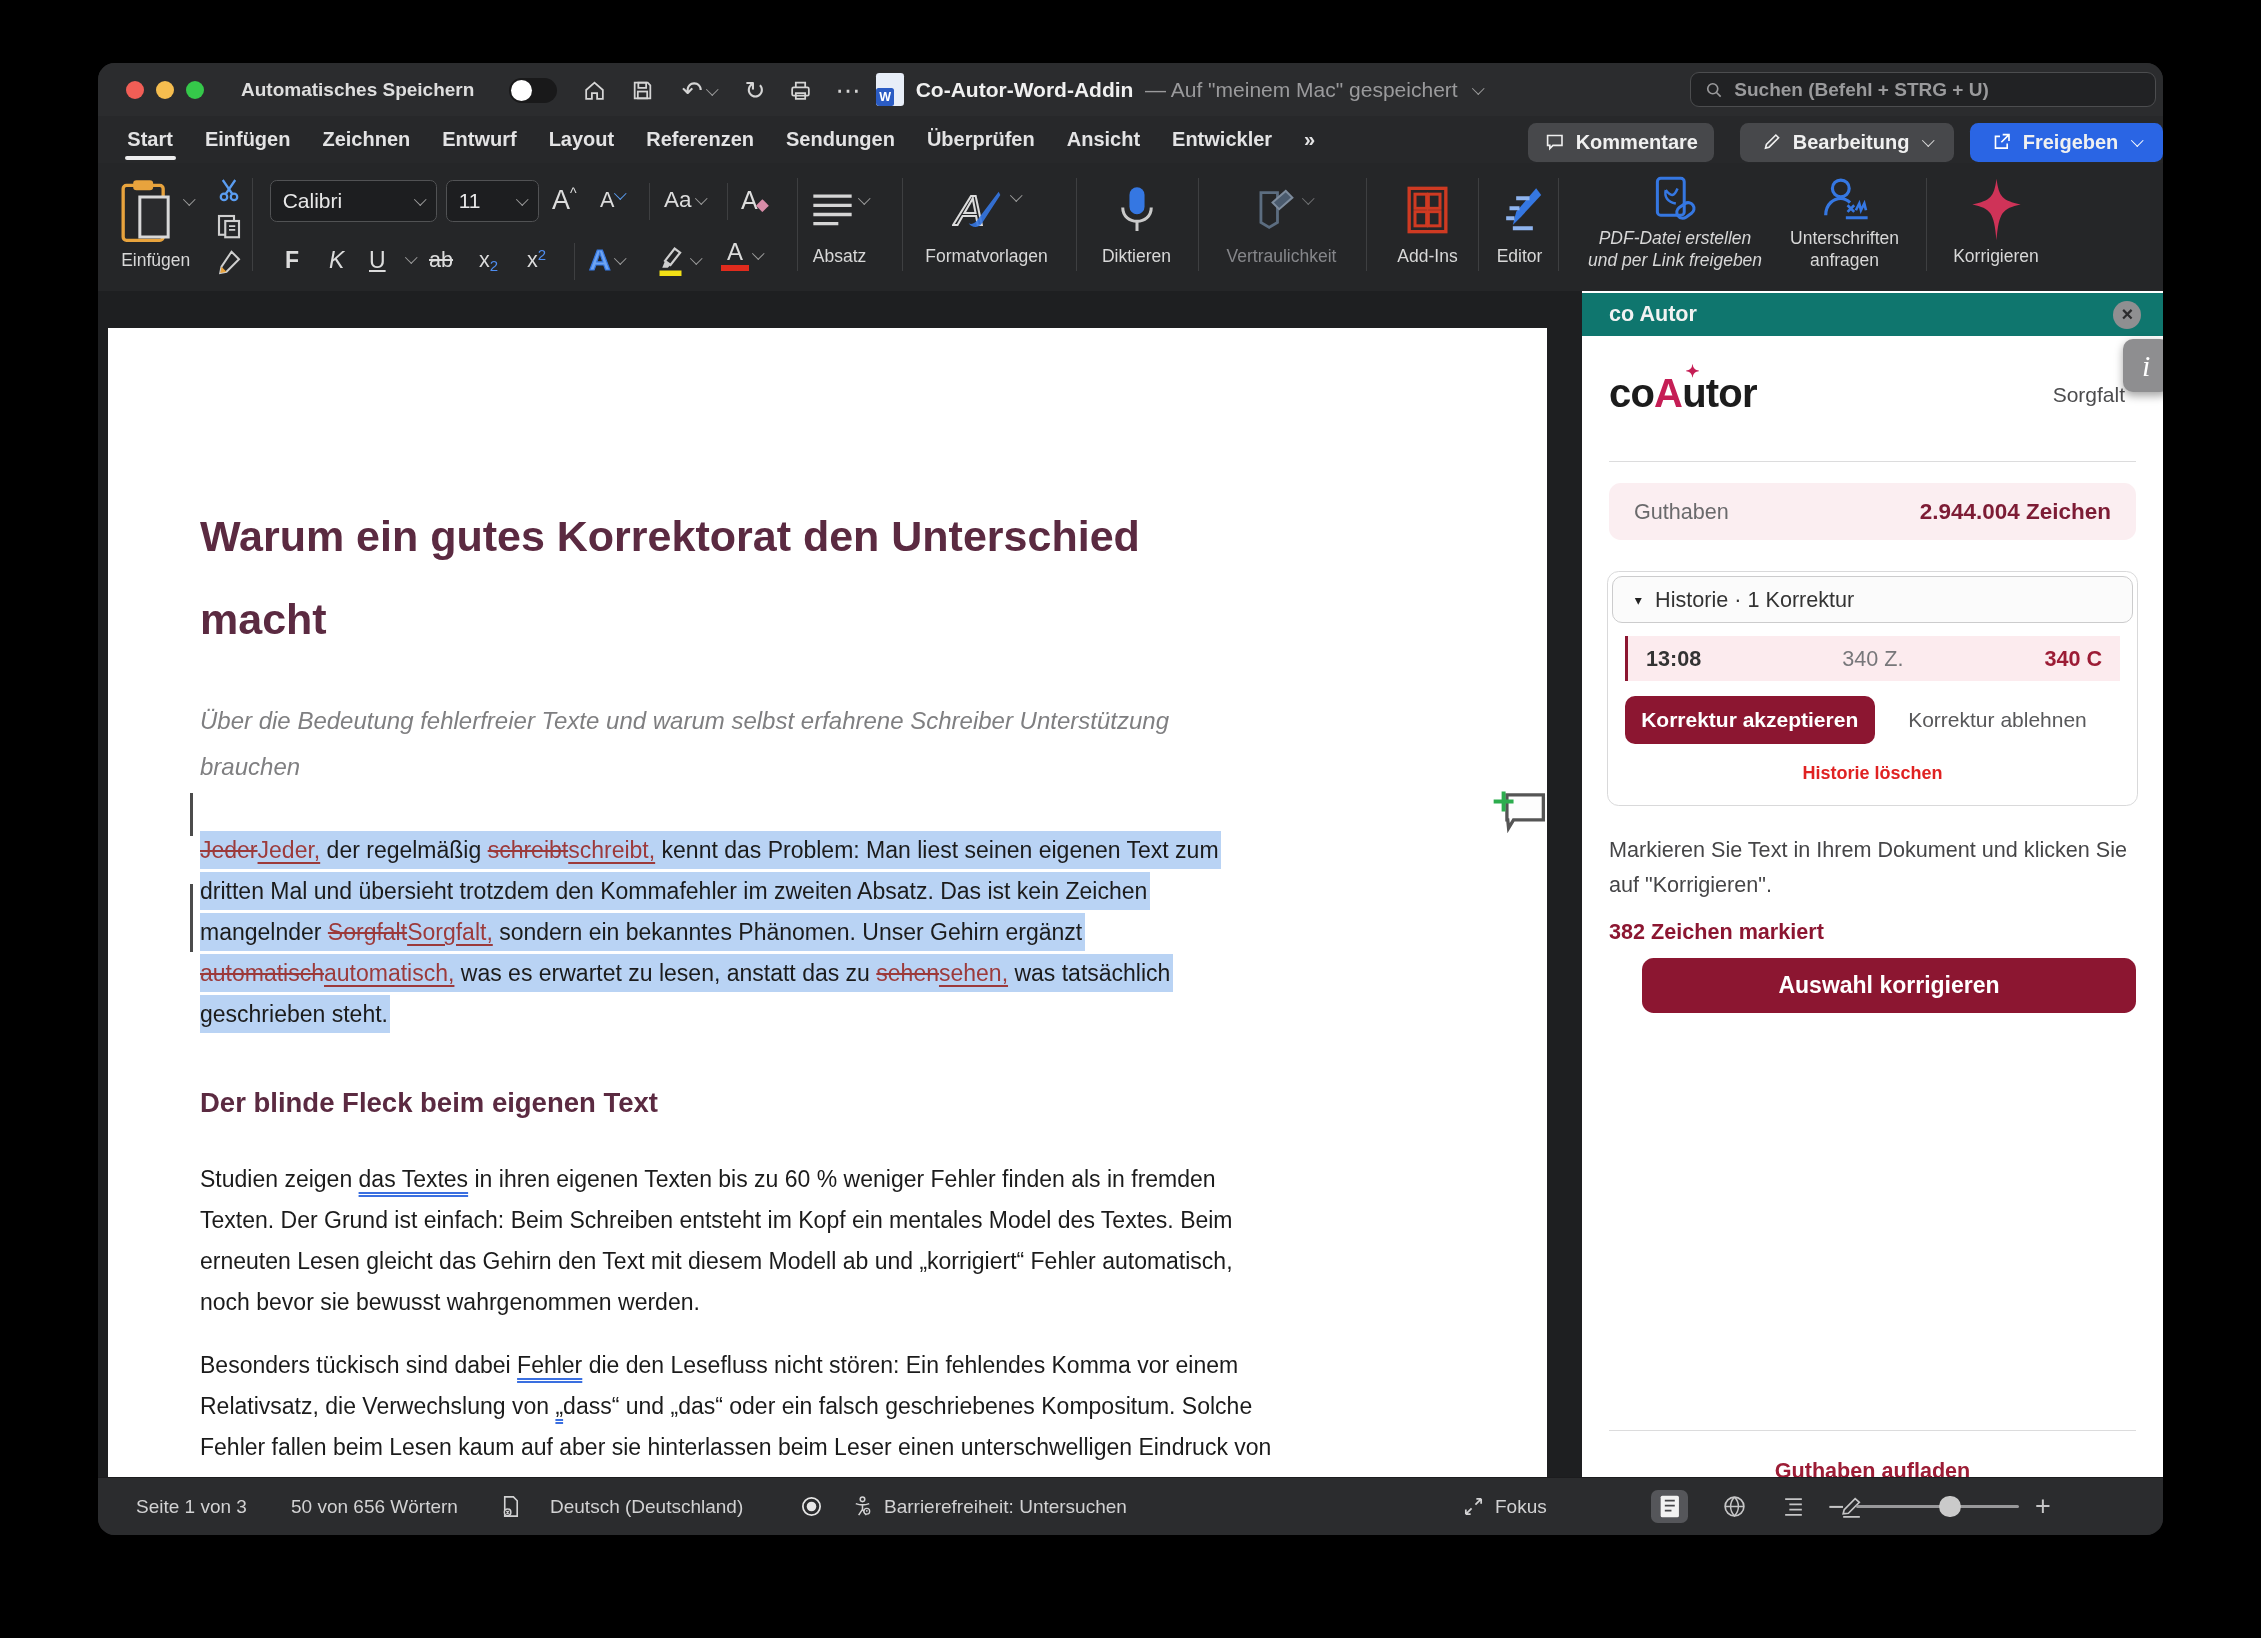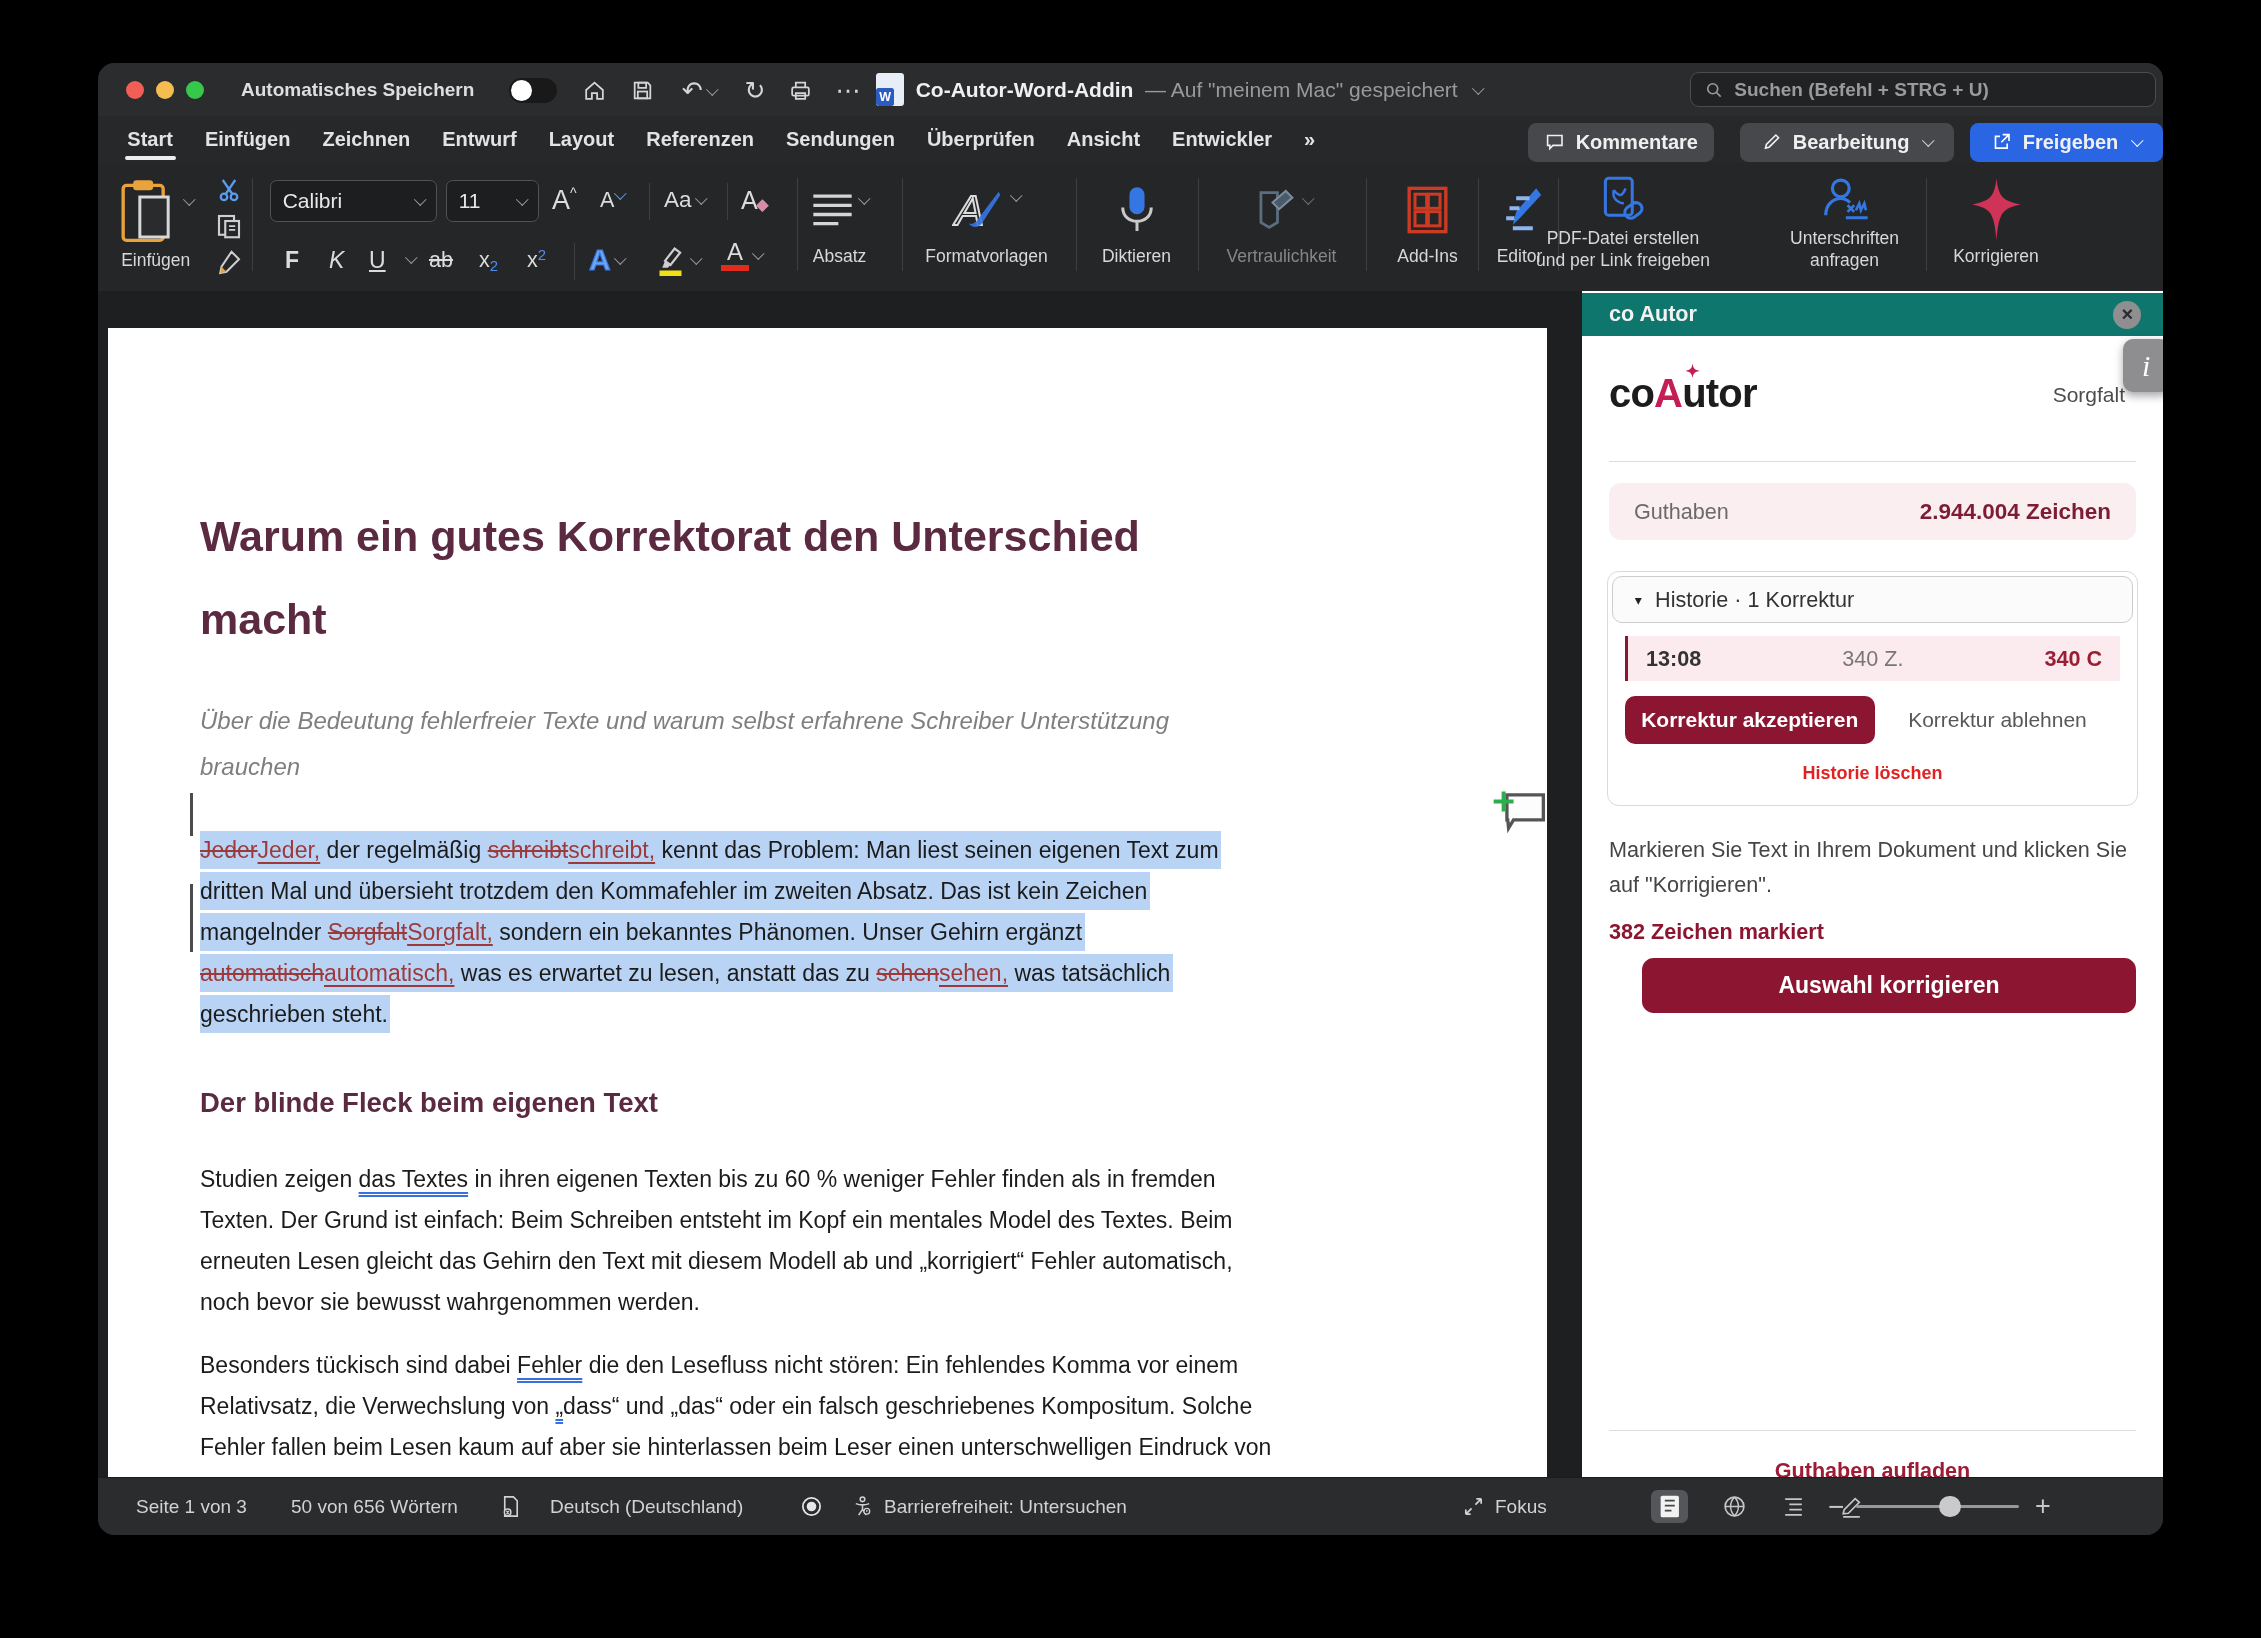--- a/index.html
+++ b/index.html
@@ -359,21 +359,21 @@
       <div class="ric">
         <svg width="47" height="50" viewBox="0 0 28 30">
           <path d="M10 24 L12 16 L24 2 L27 6 L15 19 Z" fill="#3577e2"></path>
           <path d="M12 8 H20 M8 14 H14 M6 20 H11 M10 26 H22" stroke="#8fb4ee" stroke-width="2.4"></path>
         </svg>
       </div>
       <div class="rlabel">Editor</div>
     </div>
     <div class="rsep" style="left:1460px;"></div>
 
-    <div class="rgroup" style="left:1425px;width:200px;">
+    <div class="rgroup" style="left:1477px;width:200px;font-style:italic;">
       <div class="ric" style="height:55px;">
         <svg width="52" height="52" viewBox="0 0 31 31">
           <rect x="5" y="2" width="16" height="22" rx="2" fill="none" stroke="#3577e2" stroke-width="1.8"></rect>
           <path d="M10 9 C13 13 15 13 17 8 M10 9 C9 13 11 16 16 17" fill="none" stroke="#3577e2" stroke-width="1.5"></path>
           <rect x="16" y="18" width="11" height="7" rx="3.5" fill="none" stroke="#3577e2" stroke-width="1.8" transform="rotate(-35 21 21)"></rect>
         </svg>
       </div>
       <div class="rlabel">PDF-Datei erstellen</div>
       <div class="rlabel">und per Link freigeben</div>
     </div>

